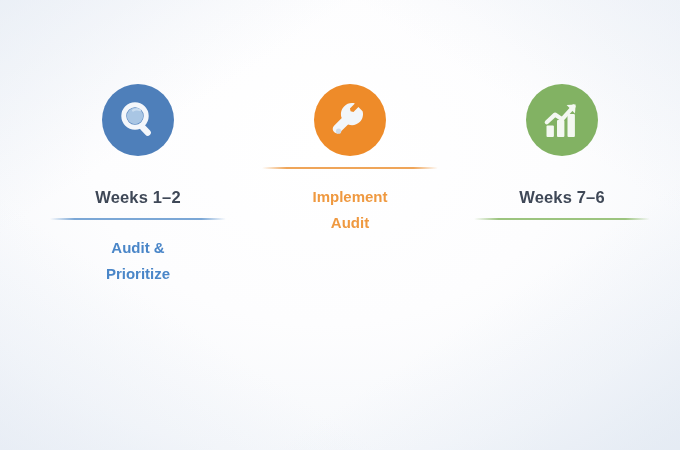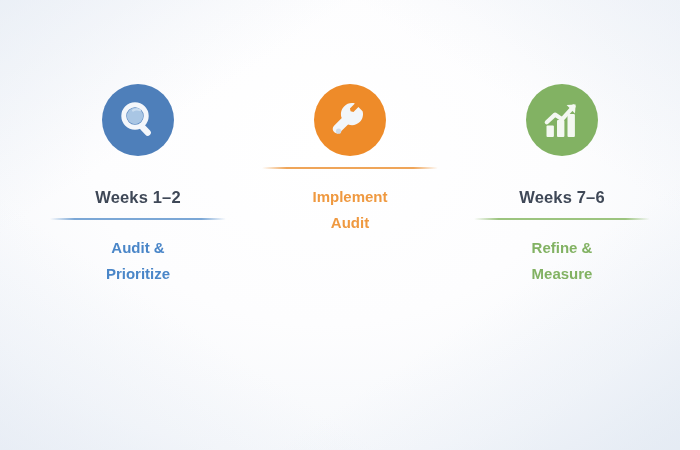--- a/index.html
+++ b/index.html
@@ -175,18 +175,16 @@
         <svg width="44" height="44" viewBox="0 0 44 44" aria-hidden="true">
           <rect x="6.5" y="27.5" width="7.4" height="11.5" rx="1" fill="#f4f8f1"></rect>
           <rect x="17.0" y="22.0" width="7.4" height="17.0" rx="1" fill="#f4f8f1"></rect>
           <rect x="27.5" y="16.0" width="7.4" height="23.0" rx="1" fill="#f4f8f1"></rect>
           <path d="M6.8 24.2 L15.0 16.6 L22.0 21.3 L33.5 8.6" fill="none" stroke="#f4f8f1" stroke-width="4.2" stroke-linecap="round" stroke-linejoin="round"></path>
           <path d="M26.6 7.0 L35.6 6.4 L35.0 15.4 Z" fill="#f4f8f1"></path>
         </svg>
       </div>
       <div class="period">Weeks 7–6</div>
       <div class="rule" style="background:linear-gradient(to right, rgba(156,196,127,0) 0%, #9cc47f 14%, #9cc47f 86%, rgba(156,196,127,0) 100%);"></div>
-      <div class="caption" style="color:#82b263;">Refine &amp;
-Measure</div>
     </div>
 
   </div>
 </div>
 
 </body></html>

